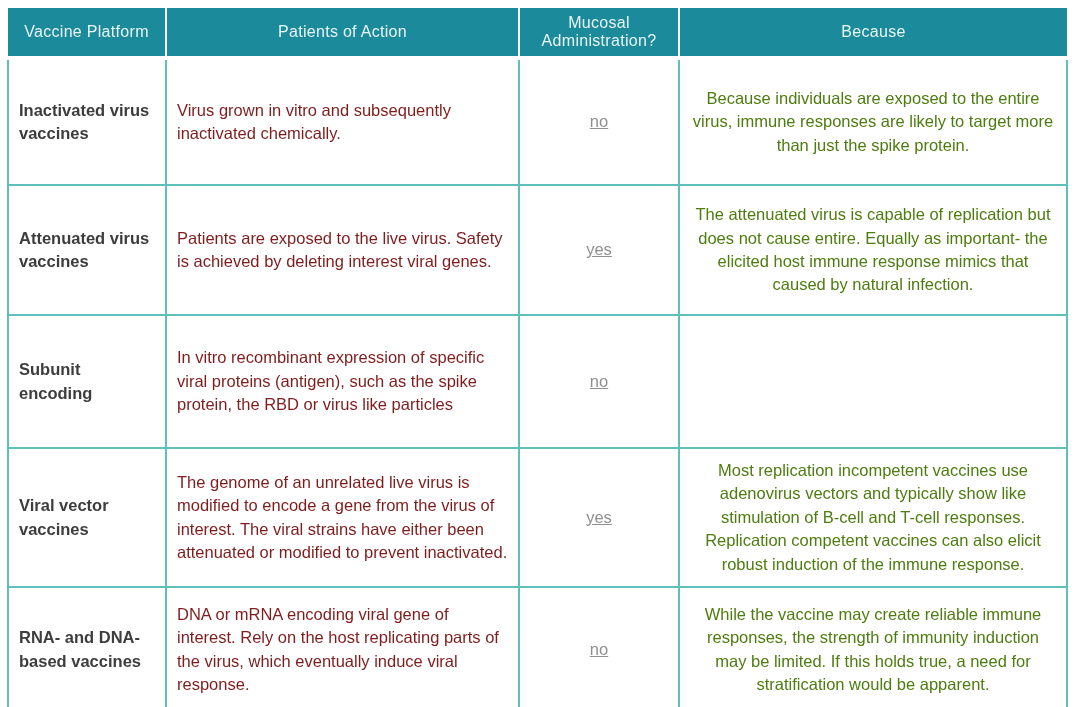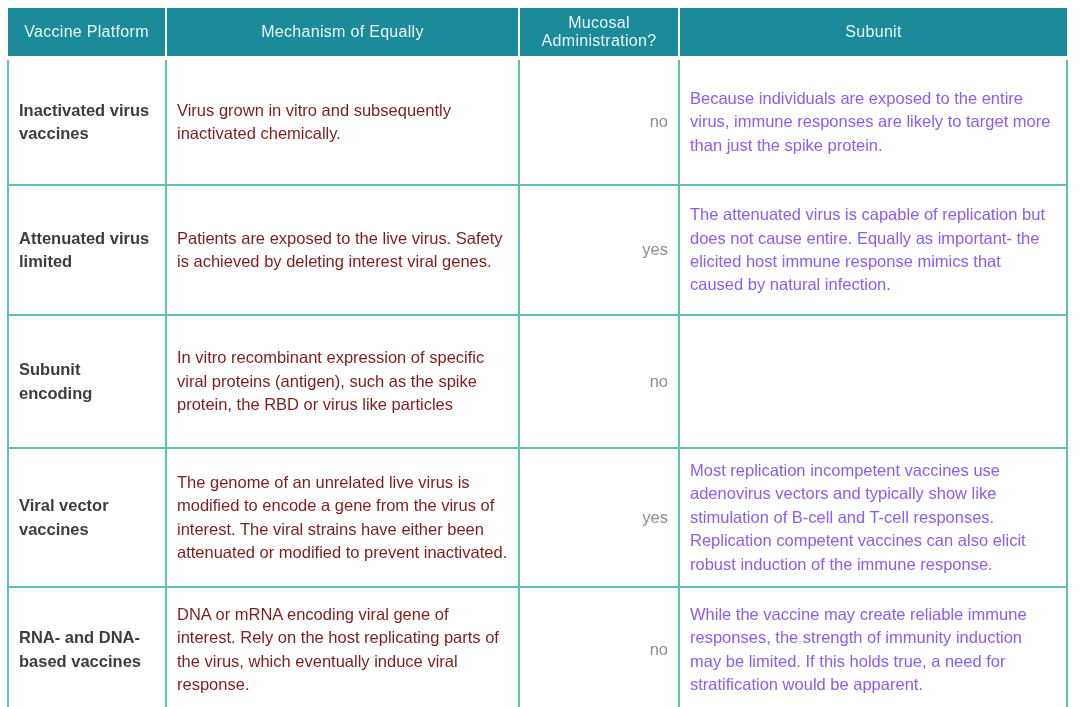--- a/index.html
+++ b/index.html
@@ -55,26 +55,28 @@
     padding-left: 9px;
     padding-right: 6px;
   }
   td.cell-mechanism {
     color: #7f1d1d;
     padding-left: 13px;
     padding-right: 10px;
   }
   td.cell-mucosal {
     color: #8f8f8f;
-    text-align: right;
+    text-align: center;
+    text-decoration: underline;
   }
   td.cell-comments {
-    color: #8b5cf6;
+    color: #4d7c0f;
     padding-left: 10px;
     padding-right: 10px;
+    text-align: center;
   }
   tr.row-1 { height: 127px; }
   tr.row-2 { height: 130px; }
   tr.row-3 { height: 133px; }
   tr.row-4 { height: 130px; }
   tr.row-5 { height: 125px; }
 </style>
 </head>
 <body>
 
@@ -82,34 +84,34 @@
   <table class="vtable">
     <colgroup>
       <col style="width:158px">
       <col style="width:353px">
       <col style="width:160px">
       <col style="width:388px">
     </colgroup>
     <thead>
       <tr>
         <th>Vaccine Platform</th>
-        <th>Mechanism of Equally</th>
+        <th>Patients of Action</th>
         <th>Mucosal Administration?</th>
-        <th>Subunit</th>
+        <th>Because</th>
       </tr>
     </thead>
     <tbody>
       <tr class="row-1">
         <td class="cell-platform">Inactivated virus vaccines</td>
         <td class="cell-mechanism">Virus grown in vitro and subsequently inactivated chemically.</td>
         <td class="cell-mucosal">no</td>
         <td class="cell-comments">Because individuals are exposed to the entire virus, immune responses are likely to target more than just the spike protein.</td>
       </tr>
       <tr class="row-2">
-        <td class="cell-platform">Attenuated virus limited</td>
+        <td class="cell-platform">Attenuated virus vaccines</td>
         <td class="cell-mechanism">Patients are exposed to the live virus. Safety is achieved by deleting interest viral genes.</td>
         <td class="cell-mucosal">yes</td>
         <td class="cell-comments">The attenuated virus is capable of replication but does not cause entire. Equally as important- the elicited host immune response mimics that caused by natural infection.</td>
       </tr>
       <tr class="row-3">
         <td class="cell-platform">Subunit encoding</td>
         <td class="cell-mechanism">In vitro recombinant expression of specific viral proteins (antigen), such as the spike protein, the RBD or virus like particles</td>
         <td class="cell-mucosal">no</td>
         <td class="cell-comments"></td>
       </tr>

